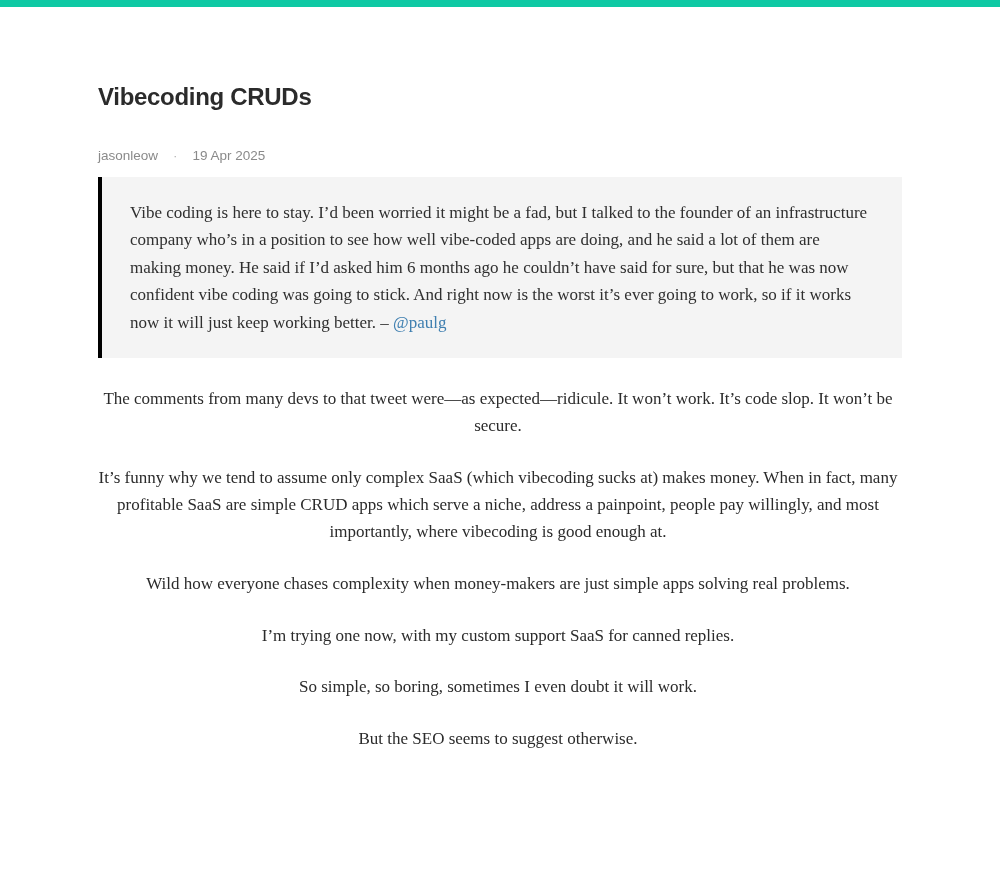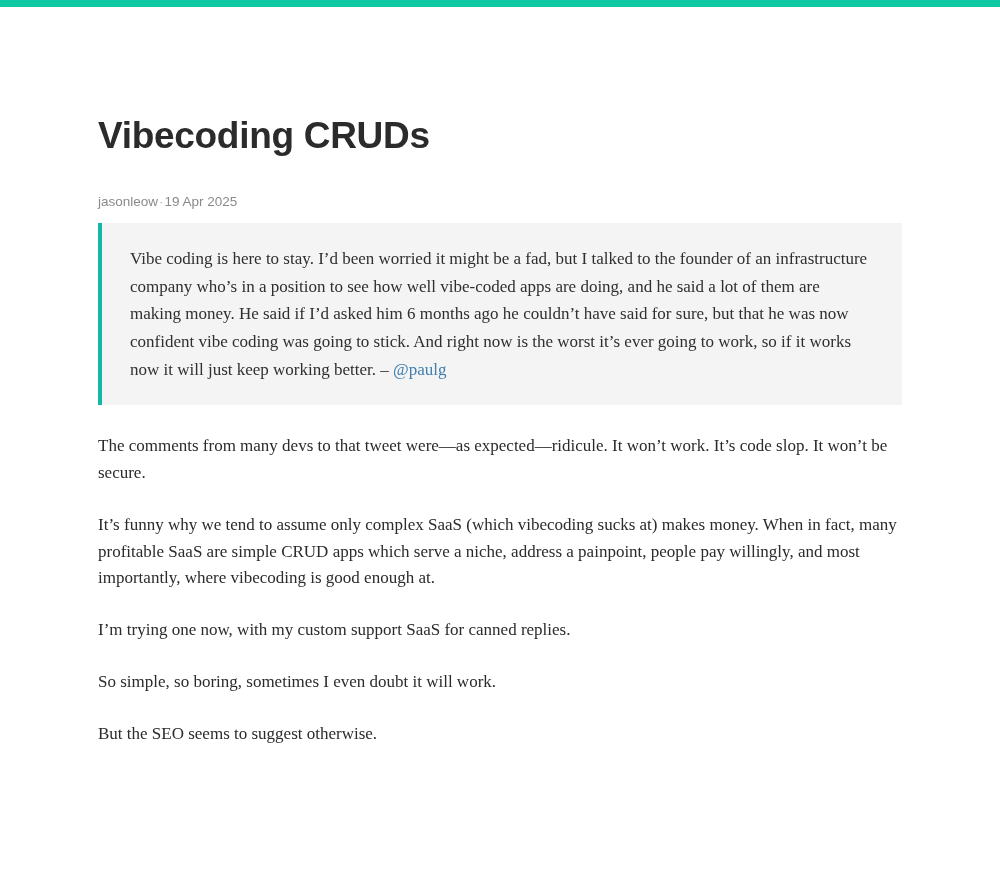--- a/index.html
+++ b/index.html
@@ -21,58 +21,59 @@
     width: 1000px;
     height: 7px;
     background: #0ec9a4;
   }
   #page {
     width: 1000px;
     padding: 0 98px;
   }
   #post-title {
     font-family: "Liberation Sans", sans-serif;
-    font-size: 37px;
+    font-size: 24px;
     font-weight: bold;
     letter-spacing: -0.3px;
     color: #2b2b2b;
     margin: 0;
-    padding-top: 114px;
+    padding-top: 83px;
     line-height: 1.2;
   }
   #post-meta {
     font-family: "Liberation Sans", sans-serif;
     font-size: 13.5px;
     color: #8a8a8a;
     margin-top: 36px;
     display: flex;
     align-items: center;
-    gap: 1px;
+    gap: 15px;
   }
   #post-meta .sep { color: #b5b5b5; }
   blockquote#pullquote {
     margin: 14px 0 0 0;
     background: #f4f4f4;
-    border-left: 4px solid #14b8a6;
+    border-left: 4px solid #000000;
     padding: 22px 30px 22px 28px;
     font-size: 17px;
     line-height: 1.62;
     color: #2f2f2f;
   }
   blockquote#pullquote p { margin: 0; }
   #pullquote a {
     color: #3f7fb0;
     text-decoration: none;
   }
   .body-par {
     font-size: 17px;
     line-height: 1.58;
     margin: 25px 0 0 0;
     color: #2b2b2b;
     max-width: 800px;
+    text-align: center;
   }
   .body-par:first-of-type { margin-top: 28px; }
 </style>
 </head>
 <body>
 
 <div id="top-accent-bar"></div>
 
 <div id="page">
 
@@ -83,17 +84,18 @@
     <span class="sep">·</span>
     <span>19 Apr 2025</span>
   </div>
 
   <blockquote id="pullquote">
     <p><span>Vibe coding is here to stay. I’d been worried it might be a fad, but I talked to the founder of an infrastructure company who’s in a position to see how well vibe-coded apps are doing, and he said a lot of them are making money. He said if I’d asked him 6 months ago he couldn’t have said for sure, but that he was now confident vibe coding was going to stick. And right now is the worst it’s ever going to work, so if it works now it will just keep working better. – </span><a href="#">@paulg</a></p>
   </blockquote>
 
   <p class="body-par">The comments from many devs to that tweet were—as expected—ridicule. It won’t work. It’s code slop. It won’t be secure.</p>
   <p class="body-par">It’s funny why we tend to assume only complex SaaS (which vibecoding sucks at) makes money. When in fact, many profitable SaaS are simple CRUD apps which serve a niche, address a painpoint, people pay willingly, and most importantly, where vibecoding is good enough at.</p>
+  <p class="body-par">Wild how everyone chases complexity when money-makers are just simple apps solving real problems.</p>
   <p class="body-par">I’m trying one now, with my custom support SaaS for canned replies.</p>
   <p class="body-par">So simple, so boring, sometimes I even doubt it will work.</p>
   <p class="body-par">But the SEO seems to suggest otherwise.</p>
 
 </div>
 
 </body></html>

